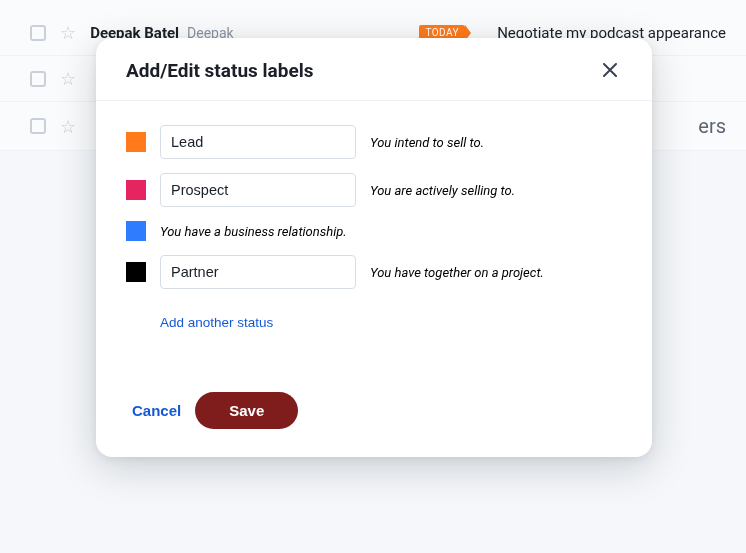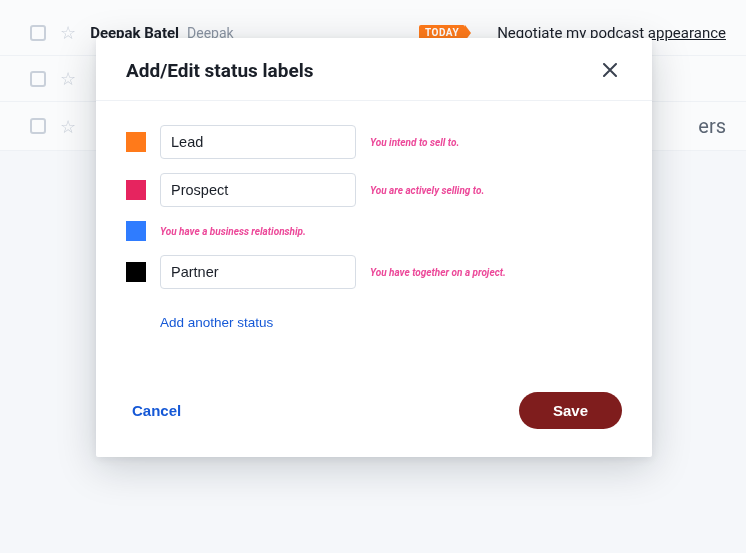--- a/index.html
+++ b/index.html
@@ -31,51 +31,51 @@
       color: #c9d0da;
       font-size: 18px;
       flex-shrink: 0;
     }
     .bg-name { font-weight: 700; color: #1a1f28; font-size: 15px; }
     .bg-sub { color: #8a94a2; font-size: 14px; margin-left: 4px; }
     .bg-tag {
       background: #ff7a1a;
       color: #fff;
       font-size: 10px;
-      font-weight: 700;
+      font-weight: 400;
       letter-spacing: 0.5px;
       padding: 2px 6px;
       border-radius: 2px;
       position: relative;
       margin-left: auto;
       margin-right: 18px;
     }
     .bg-tag::after {
       content: "";
       position: absolute;
       right: -6px; top: 0;
       border-top: 8px solid transparent;
       border-bottom: 8px solid transparent;
       border-left: 6px solid #ff7a1a;
     }
-    .bg-subject { color: #1a1f28; font-size: 15px; white-space: nowrap; text-decoration: underline; }
+    .bg-subject { color: #1a1f28; font-size: 15px; white-space: nowrap; }
     .bg-right { color: #5b6573; font-size: 20px; white-space: nowrap; }
 
     
     .overlay {
       position: absolute;
       inset: 0;
     }
     .modal {
       position: absolute;
       left: 96px;
       top: 38px;
       width: 556px;
       background: #fff;
-      border-radius: 2px;
+      border-radius: 16px;
       box-shadow: 0 10px 40px rgba(12,20,33,0.18), 0 2px 8px rgba(12,20,33,0.08);
     }
     .modal-header {
       display: flex;
       align-items: center;
       justify-content: space-between;
       padding: 20px 30px 18px 30px;
       border-bottom: 1px solid #eef1f5;
     }
     .modal-title {
@@ -110,41 +110,40 @@
       width: 196px;
       height: 34px;
       border: 1px solid #d7dde5;
       border-radius: 4px;
       padding: 0 10px;
       font-size: 14.5px;
       color: #1a1f28;
       outline: none;
     }
     .status-desc {
-      font-size: 10px;
-      color: #ec4899;
+      font-size: 13px;
+      color: #000000;
       font-style: italic;
-      font-weight: bold;
     }
     .add-link {
       display: inline-block;
       margin-left: 34px;
       margin-top: 12px;
       margin-bottom: 22px;
       color: #1558d6;
       font-size: 13.5px;
       cursor: pointer;
       background: none; border: none;
       padding: 0;
     }
     .modal-footer {
       display: flex;
-      justify-content: space-between;
-      align-items: center;
-      gap: 18px;
+      justify-content: flex-start;
+      align-items: center;
+      gap: 8px;
       padding: 30px 30px 28px 30px;
     }
     .btn-cancel {
       background: none; border: none;
       color: #1558d6;
       font-weight: 700;
       font-size: 15px;
       cursor: pointer;
       padding: 8px 6px;
     }

